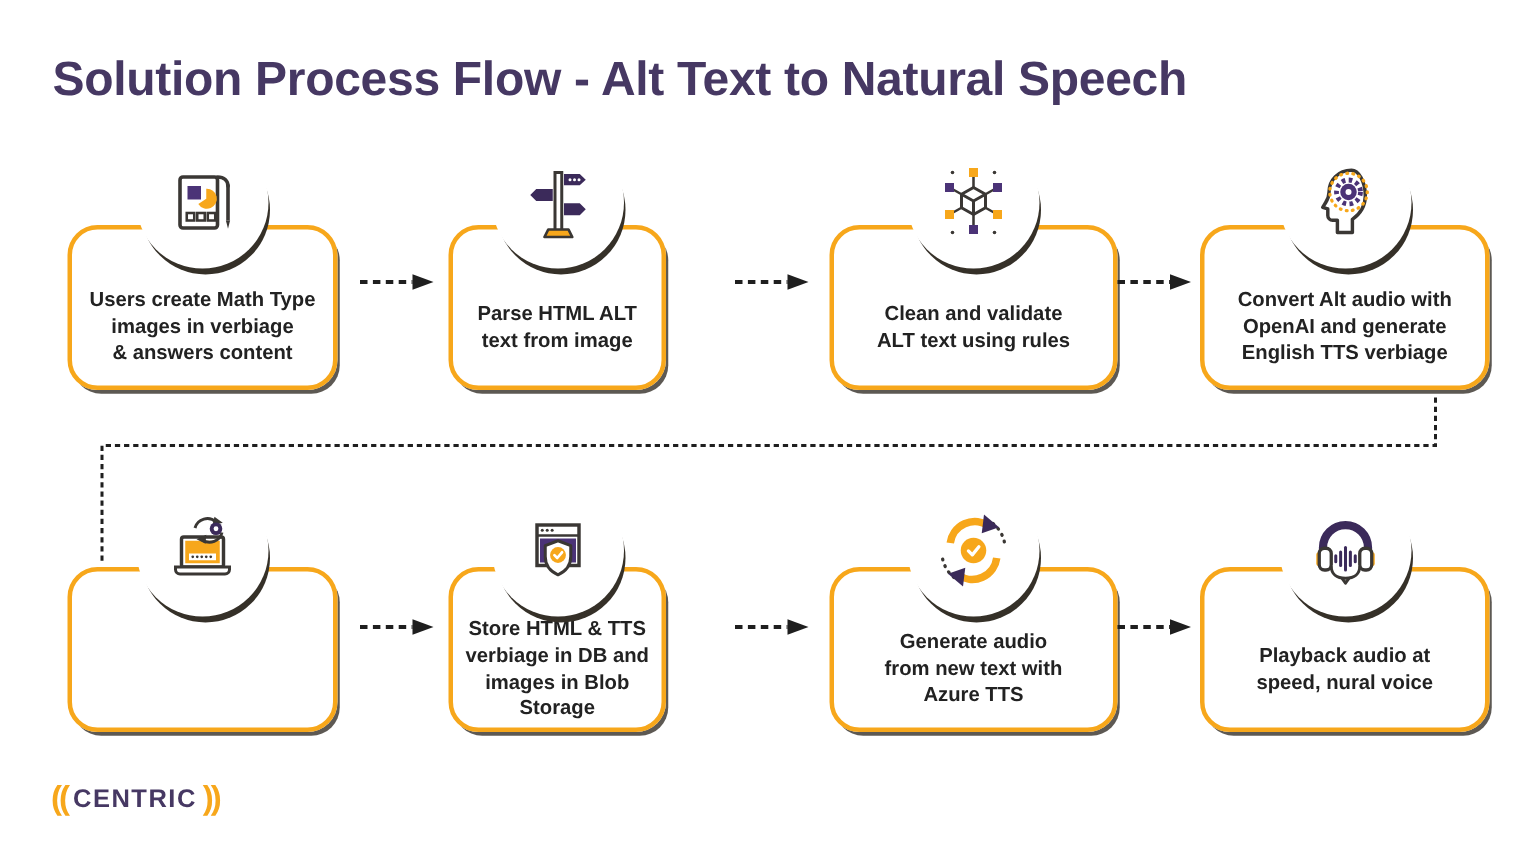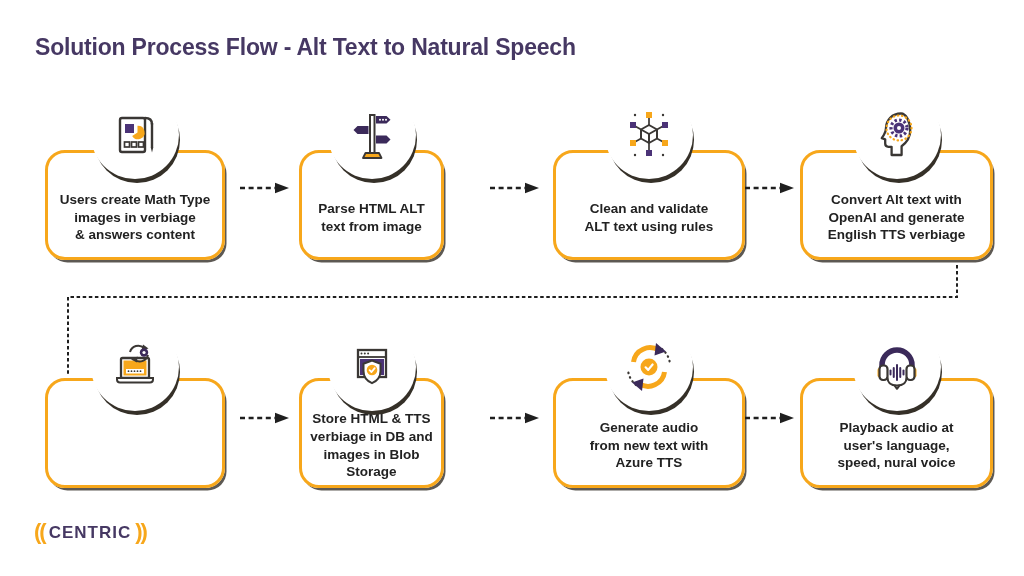--- a/index.html
+++ b/index.html
@@ -8,21 +8,21 @@
     --purple-mid:#4B3377;
     --purple-dark:#3B2A5A;
     --chr:#3A3734;
     --text:#222222;
     --bg:#FFFFFF;
   }
   *{margin:0;padding:0;box-sizing:border-box;}
   body{background:#e8e8e8;font-family:"Liberation Sans",sans-serif;}
   .canvas{position:relative;width:1024px;height:576px;background:var(--bg);overflow:hidden;}
 
-  .title{position:absolute;left:35px;top:34px;font-size:23px;font-weight:bold;
+  .title{position:absolute;left:35px;top:34px;font-size:32px;font-weight:bold;
          letter-spacing:-0.2px;color:var(--brand-purple);}
 
   .step{position:absolute;height:110px;border:3px solid var(--yellow);border-radius:20px;
         box-shadow:2.5px 3.5px 0 -1px rgba(52,47,40,0.8);z-index:1;}
   .circle{position:absolute;left:50%;transform:translateX(-50%);width:88px;height:88px;
           border-radius:50%;background:#fff;box-shadow:2px 5px 0 -1px #353028;
           display:flex;align-items:center;justify-content:center;z-index:3;}
   .row1 .circle{top:-62px;}
   .row2 .circle{top:-58px;}
   .label{position:absolute;left:6px;right:6px;top:30px;bottom:5px;display:flex;
@@ -141,21 +141,21 @@
     <div class="circle">
       <svg width="56" height="56" viewBox="0 0 56 56">
         <path d="M32 6.5 c-8.8 0 -15 6.6 -15 14.6 c0 2.9 -0.8 4.6 -2.2 6.9 l-2 3.2 3.4 1.1 v4.3 c0 1.8 1.4 3.2 3.2 3.2 h3.2 V48 h10 v-8.8 c4.8 -3.4 8.6 -8.7 8.6 -15.6 c0 -9.7 -4.5 -17.1 -9.2 -17.1 z" class="f-w s-c" stroke-width="2.3" stroke-linejoin="round"></path>
         <circle cx="30" cy="21" r="12.5" class="f-n s-y" stroke-width="2.2" stroke-dasharray="0.5 3.6" stroke-linecap="round"></circle>
         <circle cx="30" cy="21" r="8" class="f-n s-p" stroke-width="3.2" stroke-dasharray="2.4 2.3"></circle>
         <circle cx="30" cy="21" r="5.5" class="f-p"></circle>
         <circle cx="30" cy="21" r="2" fill="#fff"></circle>
       </svg>
     </div>
     <div class="label">
-      <div>Convert Alt text with</div>
+      <div>Convert Alt audio with</div>
       <div>OpenAI and generate</div>
       <div>English TTS verbiage</div>
     </div>
   </div>
 
   <div class="step row2 c1">
     <div class="circle">
       <svg width="56" height="56" viewBox="0 0 56 56">
         <rect x="14" y="19" width="28" height="20" rx="1.5" class="f-w s-c" stroke-width="2.3"></rect>
         <rect x="16.5" y="21.5" width="23" height="15" class="f-y"></rect>
@@ -231,21 +231,20 @@
           <line x1="21.5" y1="31.5" x2="21.5" y2="35.5"></line>
           <line x1="24.75" y1="29" x2="24.75" y2="38"></line>
           <line x1="28" y1="26" x2="28" y2="41"></line>
           <line x1="31.25" y1="29" x2="31.25" y2="38"></line>
           <line x1="34.5" y1="31.5" x2="34.5" y2="35.5"></line>
         </g>
       </svg>
     </div>
     <div class="label">
       <div>Playback audio at</div>
-      <div>user's language,</div>
       <div>speed, nural voice</div>
     </div>
   </div>
 
   <svg class="arrow" style="left:238px;top:180px" width="52" height="16" viewBox="0 0 52 16">
     <line x1="2" y1="8" x2="37" y2="8" stroke="#1F1F1F" stroke-width="2.6" stroke-dasharray="5 3.6"></line>
     <polygon points="37,2.8 51,8 37,13.2" fill="#1F1F1F"></polygon>
   </svg>
   <svg class="arrow" style="left:488px;top:180px" width="52" height="16" viewBox="0 0 52 16">
     <line x1="2" y1="8" x2="37" y2="8" stroke="#1F1F1F" stroke-width="2.6" stroke-dasharray="5 3.6"></line>

